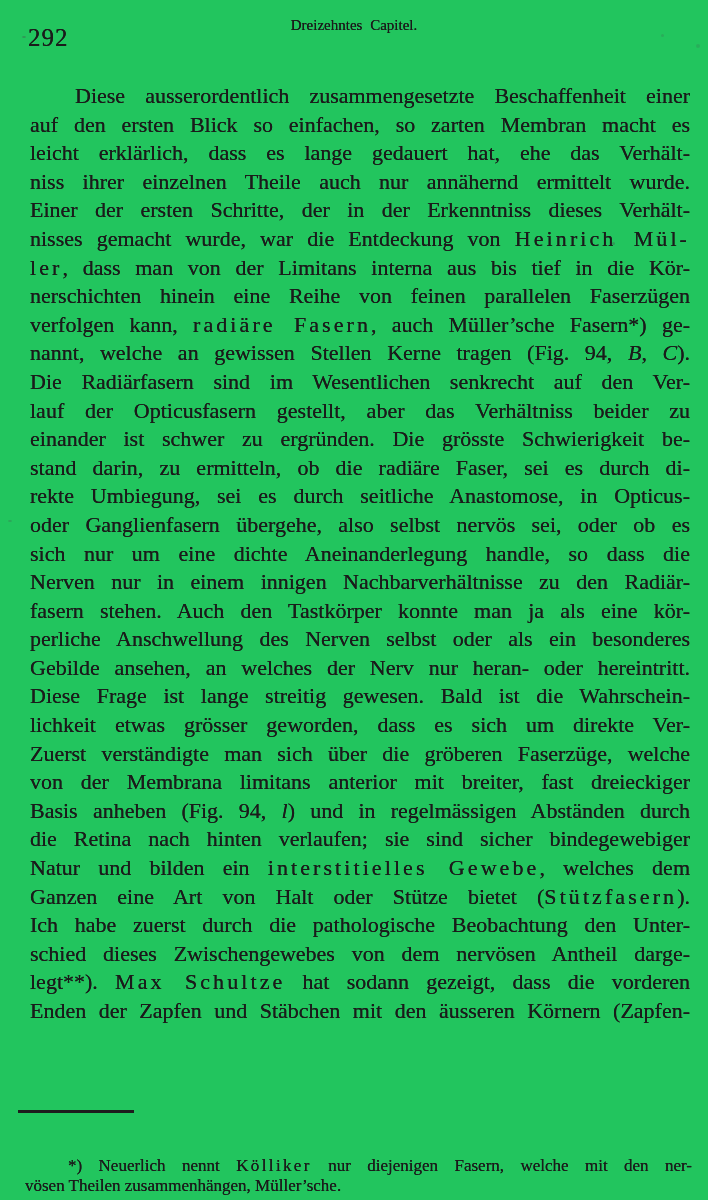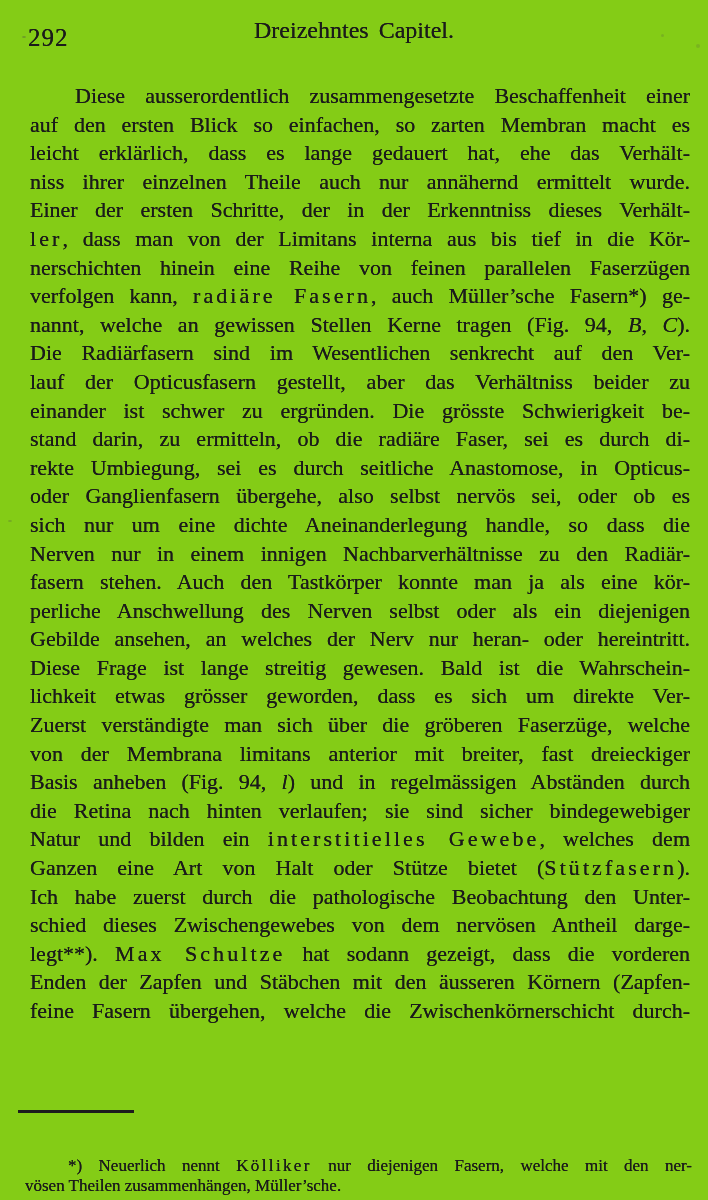--- a/index.html
+++ b/index.html
@@ -1,32 +1,32 @@
 <!DOCTYPE html>
 <html><head>
 <meta charset="utf-8">
 <style>
   html,body { margin:0; padding:0; background:#e8e8e6; }
   .page {
     position:relative;
     width:708px; height:1200px;
-    background:#84cc16;
+    background:#22c55e;
     overflow:hidden;
     font-family:"Liberation Serif","DejaVu Serif",serif;
     color:#1b1b1b;
     text-shadow:0 0 .35px currentColor;
   }
   
   .pgnum {
     position:absolute; left:28px; top:24px;
     font-size:25px; letter-spacing:1px;
   }
   .chtitle {
     position:absolute; left:0; right:0; top:17px;
-    text-align:center; font-size:24px; word-spacing:4px;
+    text-align:center; font-size:15px; word-spacing:4px;
   }
   
   .bodytext {
     position:absolute; left:30px; top:82px; width:660px;
   }
   .bodytext .tline {
     font-size:22px; line-height:28.6px; height:28.6px;
     overflow:hidden;
   }
   .tline { text-align:justify; text-align-last:justify; }
@@ -59,48 +59,48 @@
   <div class="pgnum">292</div>
 
   <div class="chtitle">Dreizehntes Capitel.</div>
 
   <div class="bodytext" id="body-lines">
       <div class="tline" style="text-indent: 45px;"><span>Diese ausserordentlich zusammengesetzte Beschaffenheit einer</span></div>
       <div class="tline"><span>auf den ersten Blick so einfachen, so zarten Membran macht es</span></div>
       <div class="tline"><span>leicht erklärlich, dass es lange gedauert hat, ehe das Verhält-</span></div>
       <div class="tline"><span>niss ihrer einzelnen Theile auch nur annähernd ermittelt wurde.</span></div>
       <div class="tline"><span>Einer der ersten Schritte, der in der Erkenntniss dieses Verhält-</span></div>
+      <div class="tline"><span>nisses gemacht wurde, war die Entdeckung von </span><span class="sp">Heinrich Mül-</span></div>
       <div class="tline"><span class="sp">ler</span><span>, dass man von der Limitans interna aus bis tief in die Kör-</span></div>
       <div class="tline"><span>nerschichten hinein eine Reihe von feinen parallelen Faserzügen</span></div>
       <div class="tline"><span>verfolgen kann, </span><span class="sp">radiäre Fasern</span><span>, auch Müller’sche Fasern*) ge-</span></div>
       <div class="tline"><span>nannt, welche an gewissen Stellen Kerne tragen (Fig. 94, </span><i>B</i><span>, </span><i>C</i><span>).</span></div>
       <div class="tline"><span>Die Radiärfasern sind im Wesentlichen senkrecht auf den Ver-</span></div>
       <div class="tline"><span>lauf der Opticusfasern gestellt, aber das Verhältniss beider zu</span></div>
       <div class="tline"><span>einander ist schwer zu ergründen.  Die grösste Schwierigkeit be-</span></div>
       <div class="tline"><span>stand darin, zu ermitteln, ob die radiäre Faser, sei es durch di-</span></div>
       <div class="tline"><span>rekte Umbiegung, sei es durch seitliche Anastomose, in Opticus-</span></div>
       <div class="tline"><span>oder Ganglienfasern übergehe, also selbst nervös sei, oder ob es</span></div>
       <div class="tline"><span>sich nur um eine dichte Aneinanderlegung handle, so dass die</span></div>
       <div class="tline"><span>Nerven nur in einem innigen Nachbarverhältnisse zu den Radiär-</span></div>
       <div class="tline"><span>fasern stehen.  Auch den Tastkörper konnte man ja als eine kör-</span></div>
-      <div class="tline"><span>perliche Anschwellung des Nerven selbst oder als ein diejenigen</span></div>
+      <div class="tline"><span>perliche Anschwellung des Nerven selbst oder als ein besonderes</span></div>
       <div class="tline"><span>Gebilde ansehen, an welches der Nerv nur heran- oder hereintritt.</span></div>
       <div class="tline"><span>Diese Frage ist lange streitig gewesen.  Bald ist die Wahrschein-</span></div>
       <div class="tline"><span>lichkeit etwas grösser geworden, dass es sich um direkte Ver-</span></div>
       <div class="tline"><span>Zuerst verständigte man sich über die gröberen Faserzüge, welche</span></div>
       <div class="tline"><span>von der Membrana limitans anterior mit breiter, fast dreieckiger</span></div>
       <div class="tline"><span>Basis anheben (Fig. 94, </span><i>l</i><span>) und in regelmässigen Abständen durch</span></div>
       <div class="tline"><span>die Retina nach hinten verlaufen;  sie sind sicher bindegewebiger</span></div>
       <div class="tline"><span>Natur und bilden ein </span><span class="sp">interstitielles Gewebe</span><span>, welches dem</span></div>
       <div class="tline"><span>Ganzen eine Art von Halt oder Stütze bietet (</span><span class="sp">Stützfasern</span><span>).</span></div>
       <div class="tline"><span>Ich habe zuerst durch die pathologische Beobachtung den Unter-</span></div>
       <div class="tline"><span>schied dieses Zwischengewebes von dem nervösen Antheil darge-</span></div>
       <div class="tline"><span>legt**).  </span><span class="sp">Max Schultze</span><span> hat sodann gezeigt, dass die vorderen</span></div>
       <div class="tline"><span>Enden der Zapfen und Stäbchen mit den äusseren Körnern (Zapfen-</span></div>
-      <div class="tline"><span>feine Fasern übergehen, welche die Zwischenkörnerschicht durch-</span></div>
     </div>
 
   <div class="footrule"></div>
 
   <div class="footnotes" id="footnote-lines">
       <div class="tline" style="text-indent: 43px; margin-top: 24px;"><span>*) Neuerlich nennt </span><span class="sp">Kölliker</span><span> nur diejenigen Fasern, welche mit den ner-</span></div>
       <div class="tline left"><span>vösen Theilen zusammenhängen, Müller’sche.</span></div>
       <div class="tline left" style="text-indent: 20px; margin-top: 20px;"><span>**) Archiv 1856.  X.  177.  Taf. II. Fig. 4—5.</span></div>
     </div>
 

